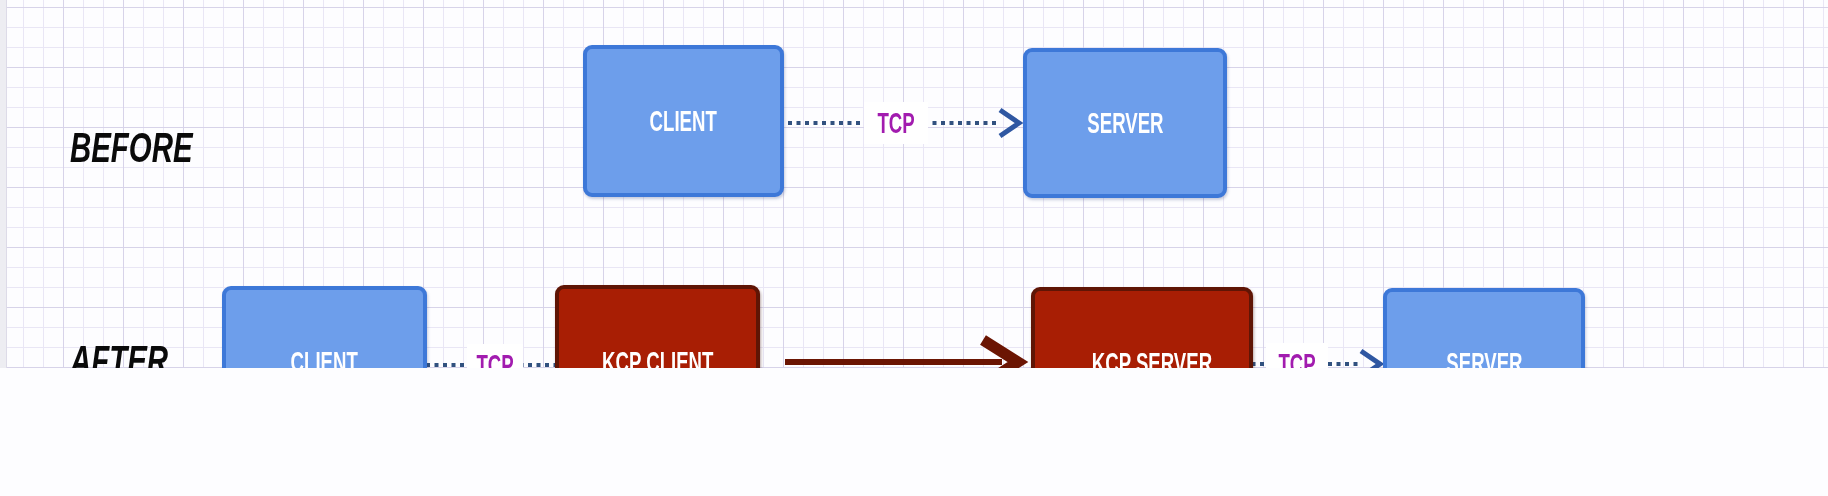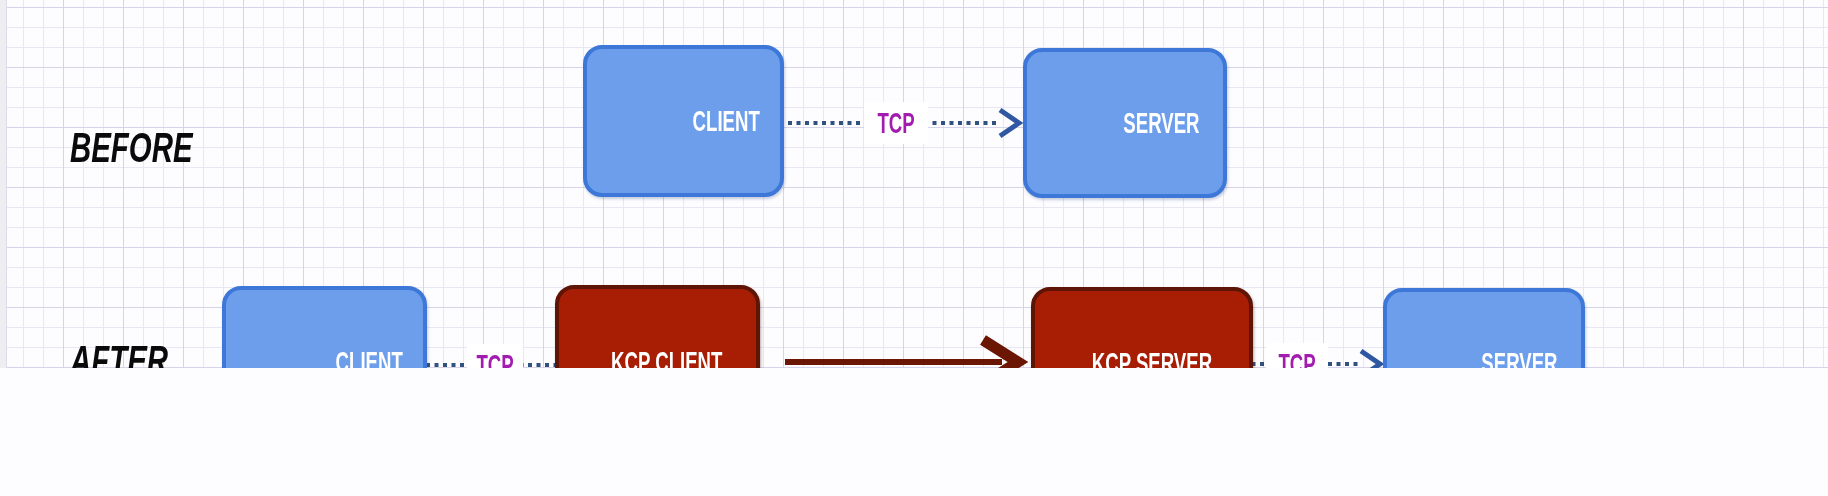--- a/index.html
+++ b/index.html
@@ -28,22 +28,22 @@
     font-size: 42px; font-weight: bold; font-style: italic;
     color: #0A0A0A; line-height: 1;
     transform: scaleX(0.70); transform-origin: left center;
     white-space: nowrap;
   }
   .row-label.before { left: 70px; top: 127px; }
   .row-label.after  { left: 70px; top: 340px; }
   
   .node {
     position: absolute;
-    border-radius: 19px;
-    display: flex; align-items: center; justify-content: flex-end;
+    border-radius: 9px;
+    display: flex; align-items: center; justify-content: center;
   }
   .node .node-text {
     color: #FFFFFF; font-size: 30px; font-weight: bold;
     line-height: 1; white-space: nowrap;
     transform: scaleX(0.62); transform-origin: center center;
   }
   .node.blue {
     background: #6D9EEB; border: 4px solid #3D78D8;
     box-shadow: 1px 2px 3px rgba(40, 60, 120, 0.25);
   }

